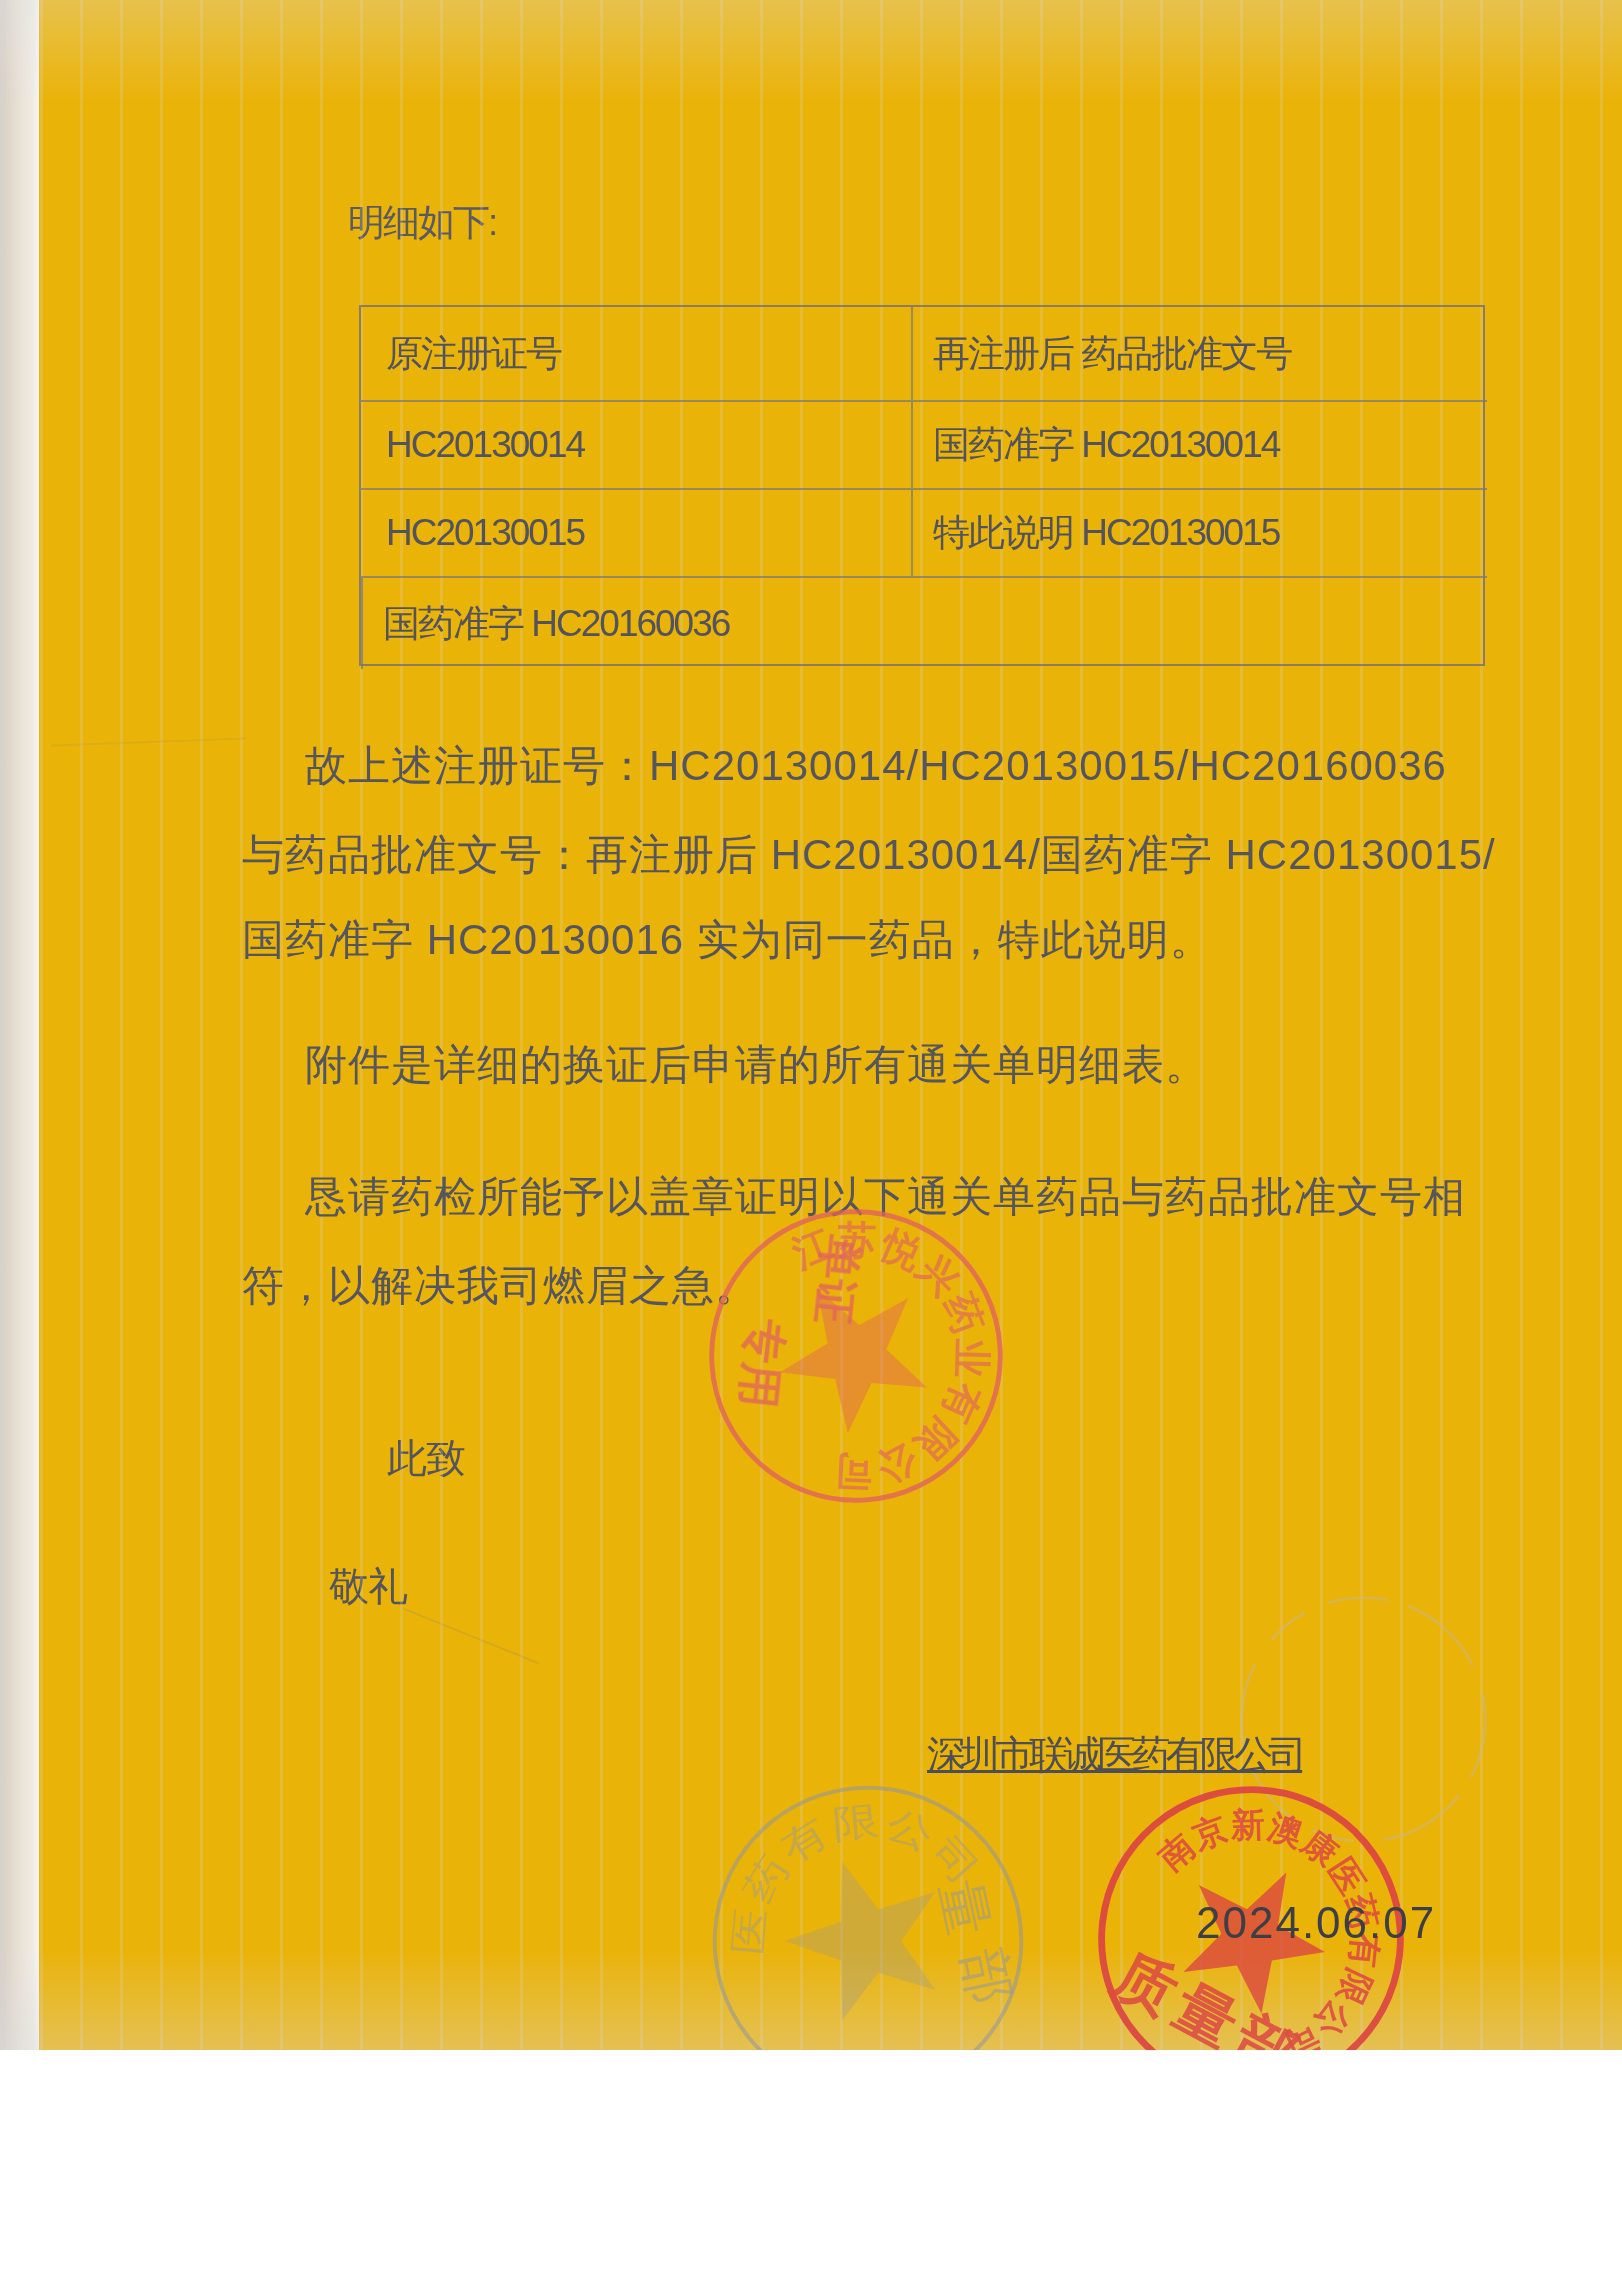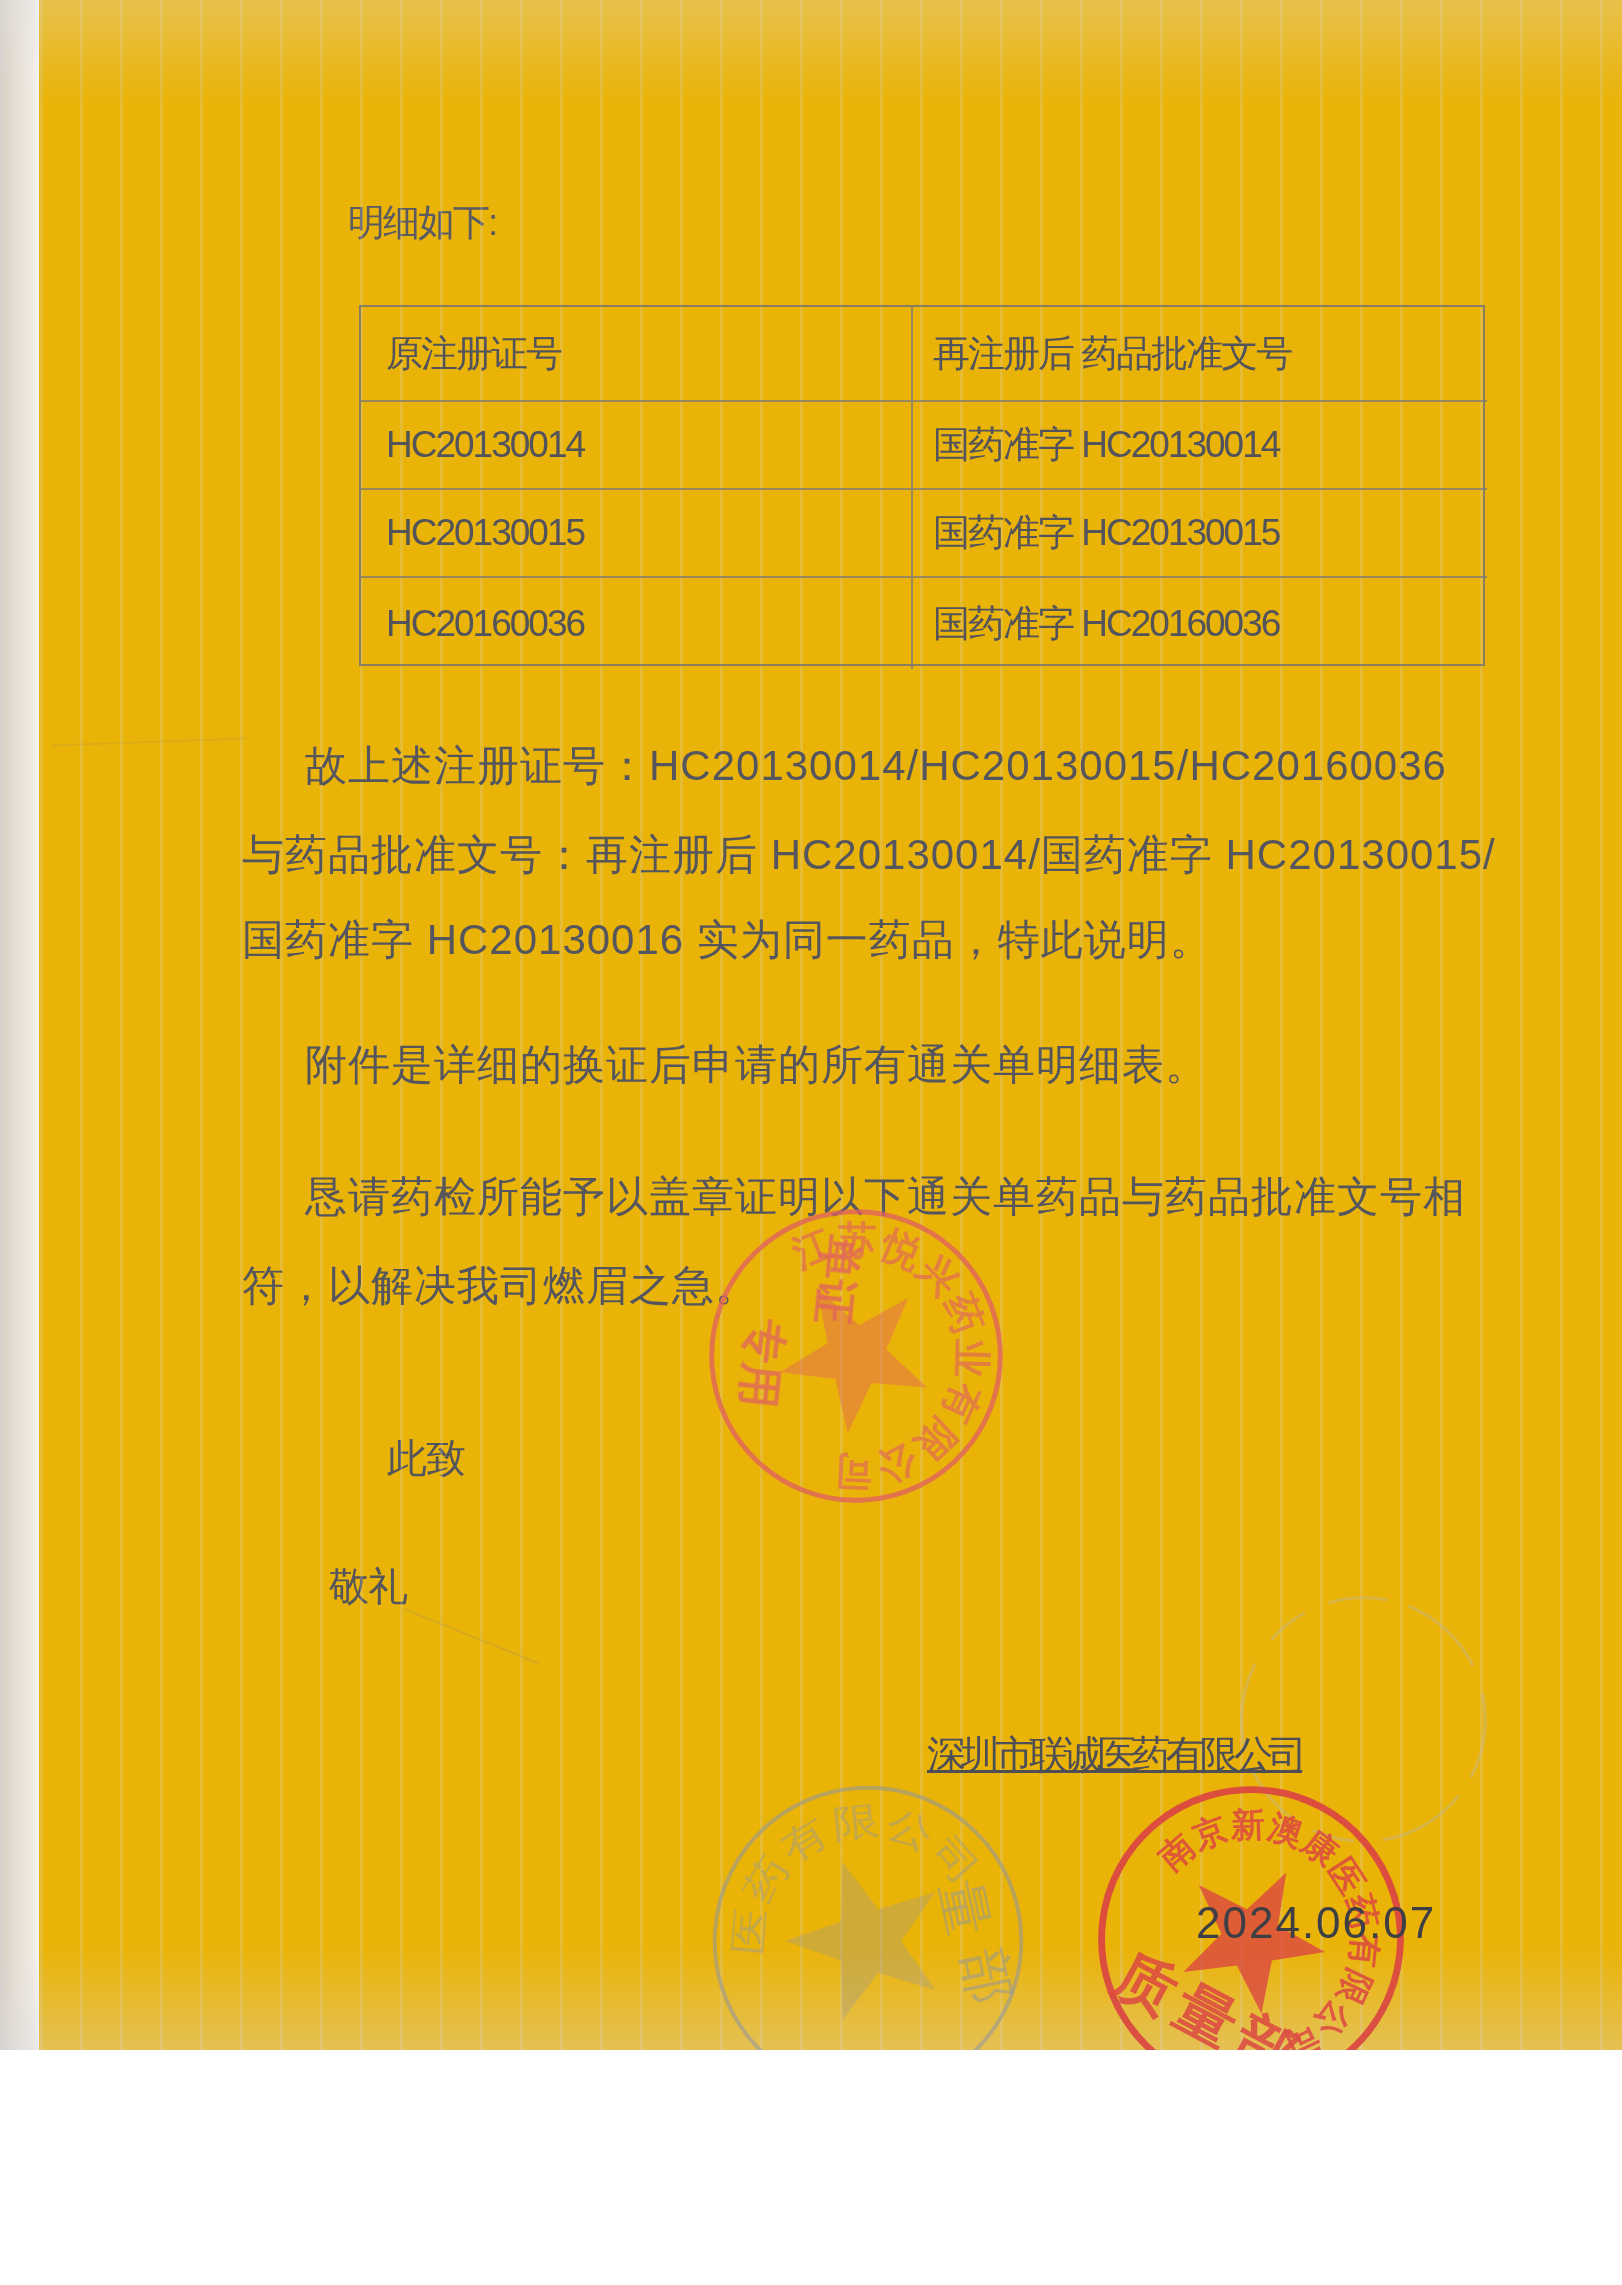--- a/index.html
+++ b/index.html
@@ -92,23 +92,22 @@
   <div class="abs intro">明细如下:</div>
 
   <div class="reg-table">
     <div class="cell c1">原注册证号</div>
     <div class="cell c2">再注册后 药品批准文号</div>
 
     <div class="cell c1">HC20130014</div>
     <div class="cell c2">国药准字 HC20130014</div>
 
     <div class="cell c1">HC20130015</div>
-    <div class="cell c2">国药准字 HC20130015</div>
+    <div class="cell c2">特此说明 HC20130015</div>
 
-    <div class="cell c1 last">HC20160036</div>
     <div class="cell c2 last">国药准字 HC20160036</div>
   </div>
 
   <div class="abs para p1l1">故上述注册证号：HC20130014/HC20130015/HC20160036</div>
   <div class="abs para p1l2">与药品批准文号：再注册后 HC20130014/国药准字 HC20130015/</div>
   <div class="abs para p1l3">国药准字 HC20130016 实为同一药品，特此说明。</div>
   <div class="abs para p2">附件是详细的换证后申请的所有通关单明细表。</div>
   <div class="abs para p3l1">恳请药检所能予以盖章证明以下通关单药品与药品批准文号相</div>
   <div class="abs para p3l2">符，以解决我司燃眉之急。</div>
 

